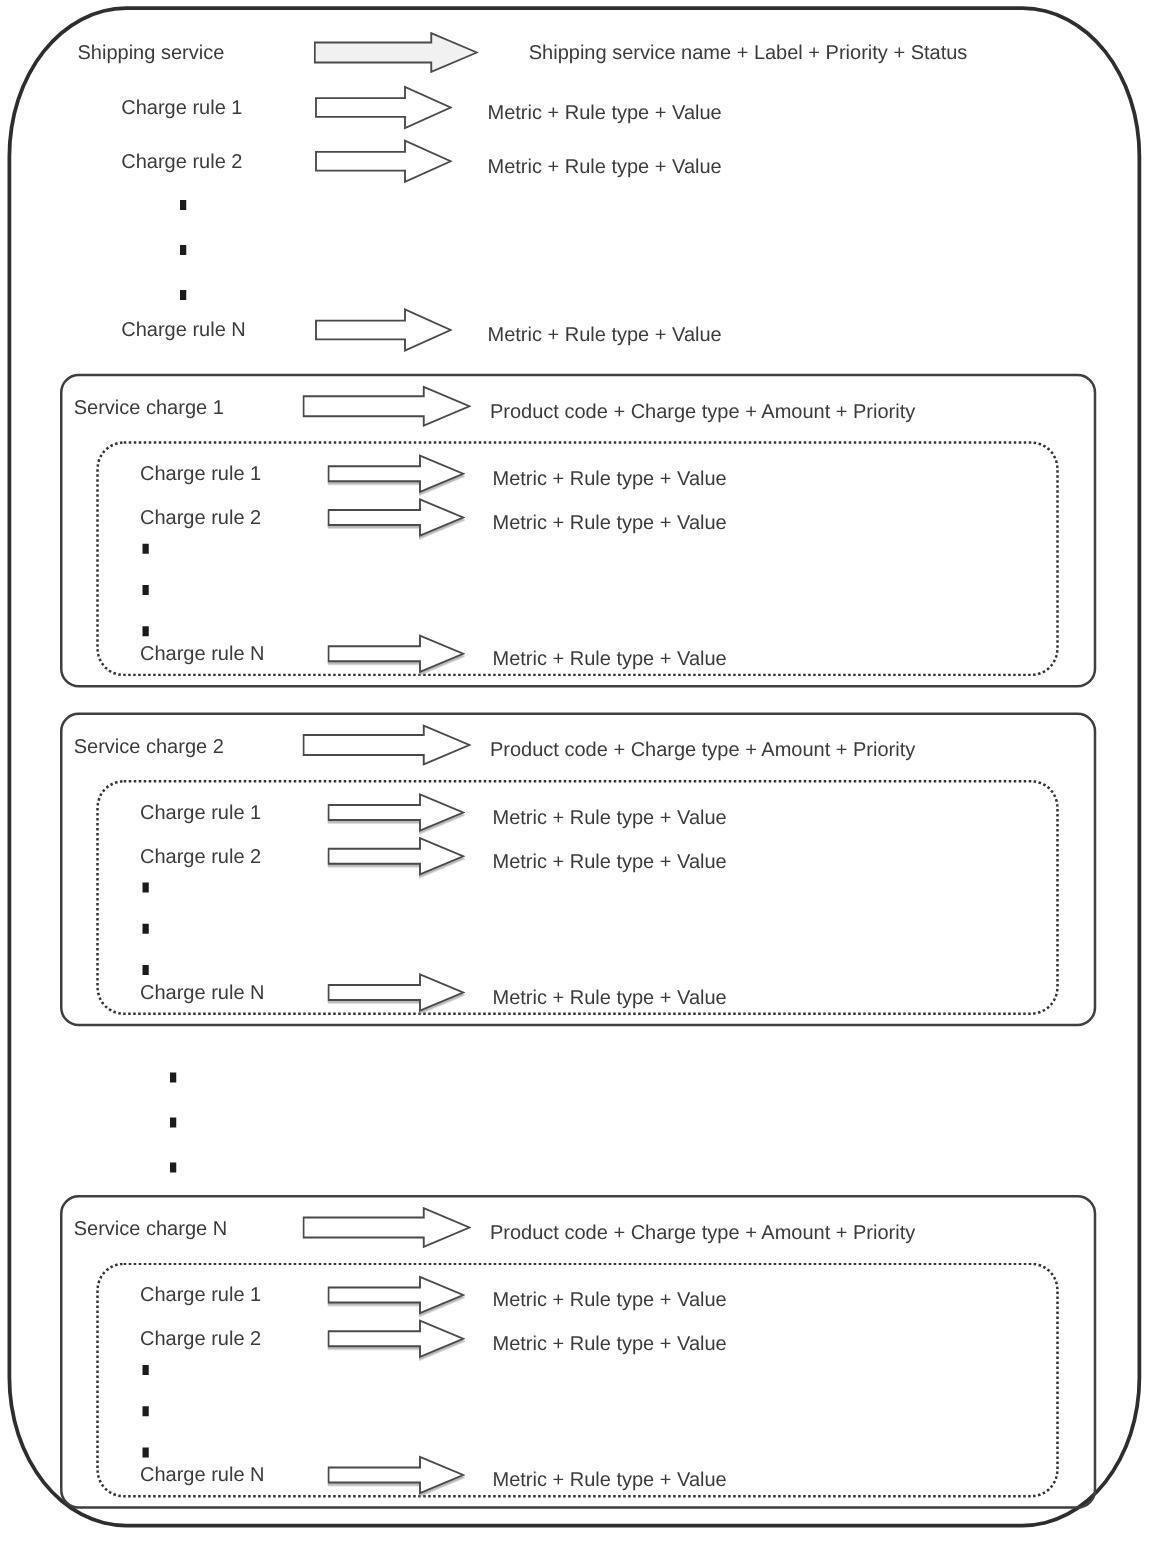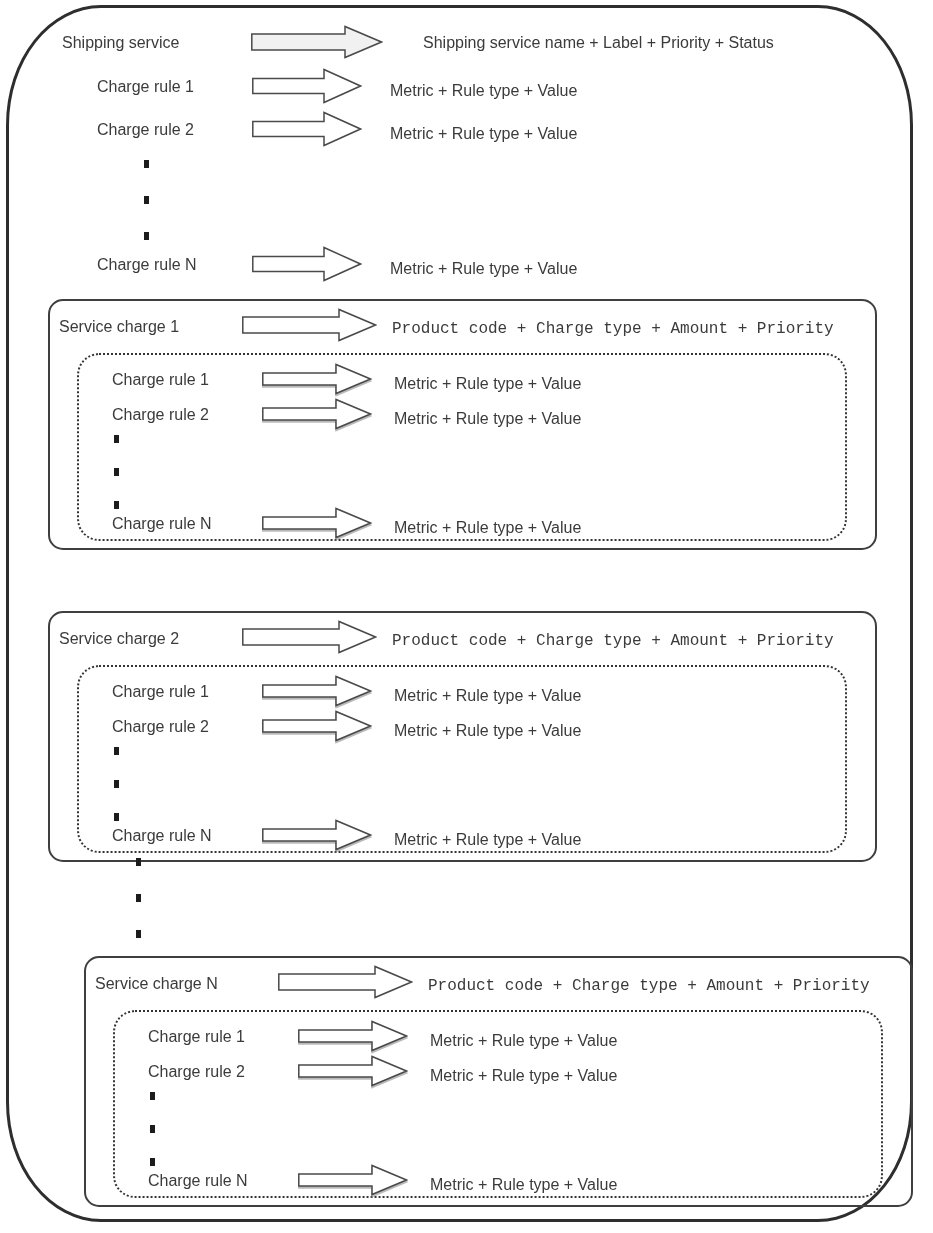--- a/index.html
+++ b/index.html
@@ -31,25 +31,25 @@
   .arrow-shadow { filter: drop-shadow(0px 2px 0px rgba(130,130,130,0.55)); }
   .svc-box {
     position: absolute;
     left: 48px;
     width: 829px; height: 251px;
     border: 2px solid #3f3f3f;
     border-radius: 15px;
     background: transparent;
   }
   .svc-box.pos1 { top: 299px; }
-  .svc-box.pos2 { top: 611px; padding-left: 20px; }
-  .svc-box.posN { top: 956px; margin-left: 36px; }
+  .svc-box.pos2 { top: 570px; padding-left: 20px; }
+  .svc-box.posN { top: 956px; }
   .svc-label  { left: 9px;  top: 16px; }
   .svc-arrow  { left: 192px; top: 7px; }
-  .svc-detail { left: 342px; top: 19px; font-family: Liberation Mono, monospace; }
+  .svc-detail { left: 342px; top: 19px; }
   .dotted-box {
     position: absolute;
     left: 27px; top: 52px;
     width: 770px; height: 188px;
     border: 2px dotted #333333;
     border-radius: 22px;
   }
   .rule-label-1  { left: 62px; top: 69px; }
   .rule-arrow-1  { left: 212px; top: 62px; }
   .rule-detail-1 { left: 344px; top: 73px; }

